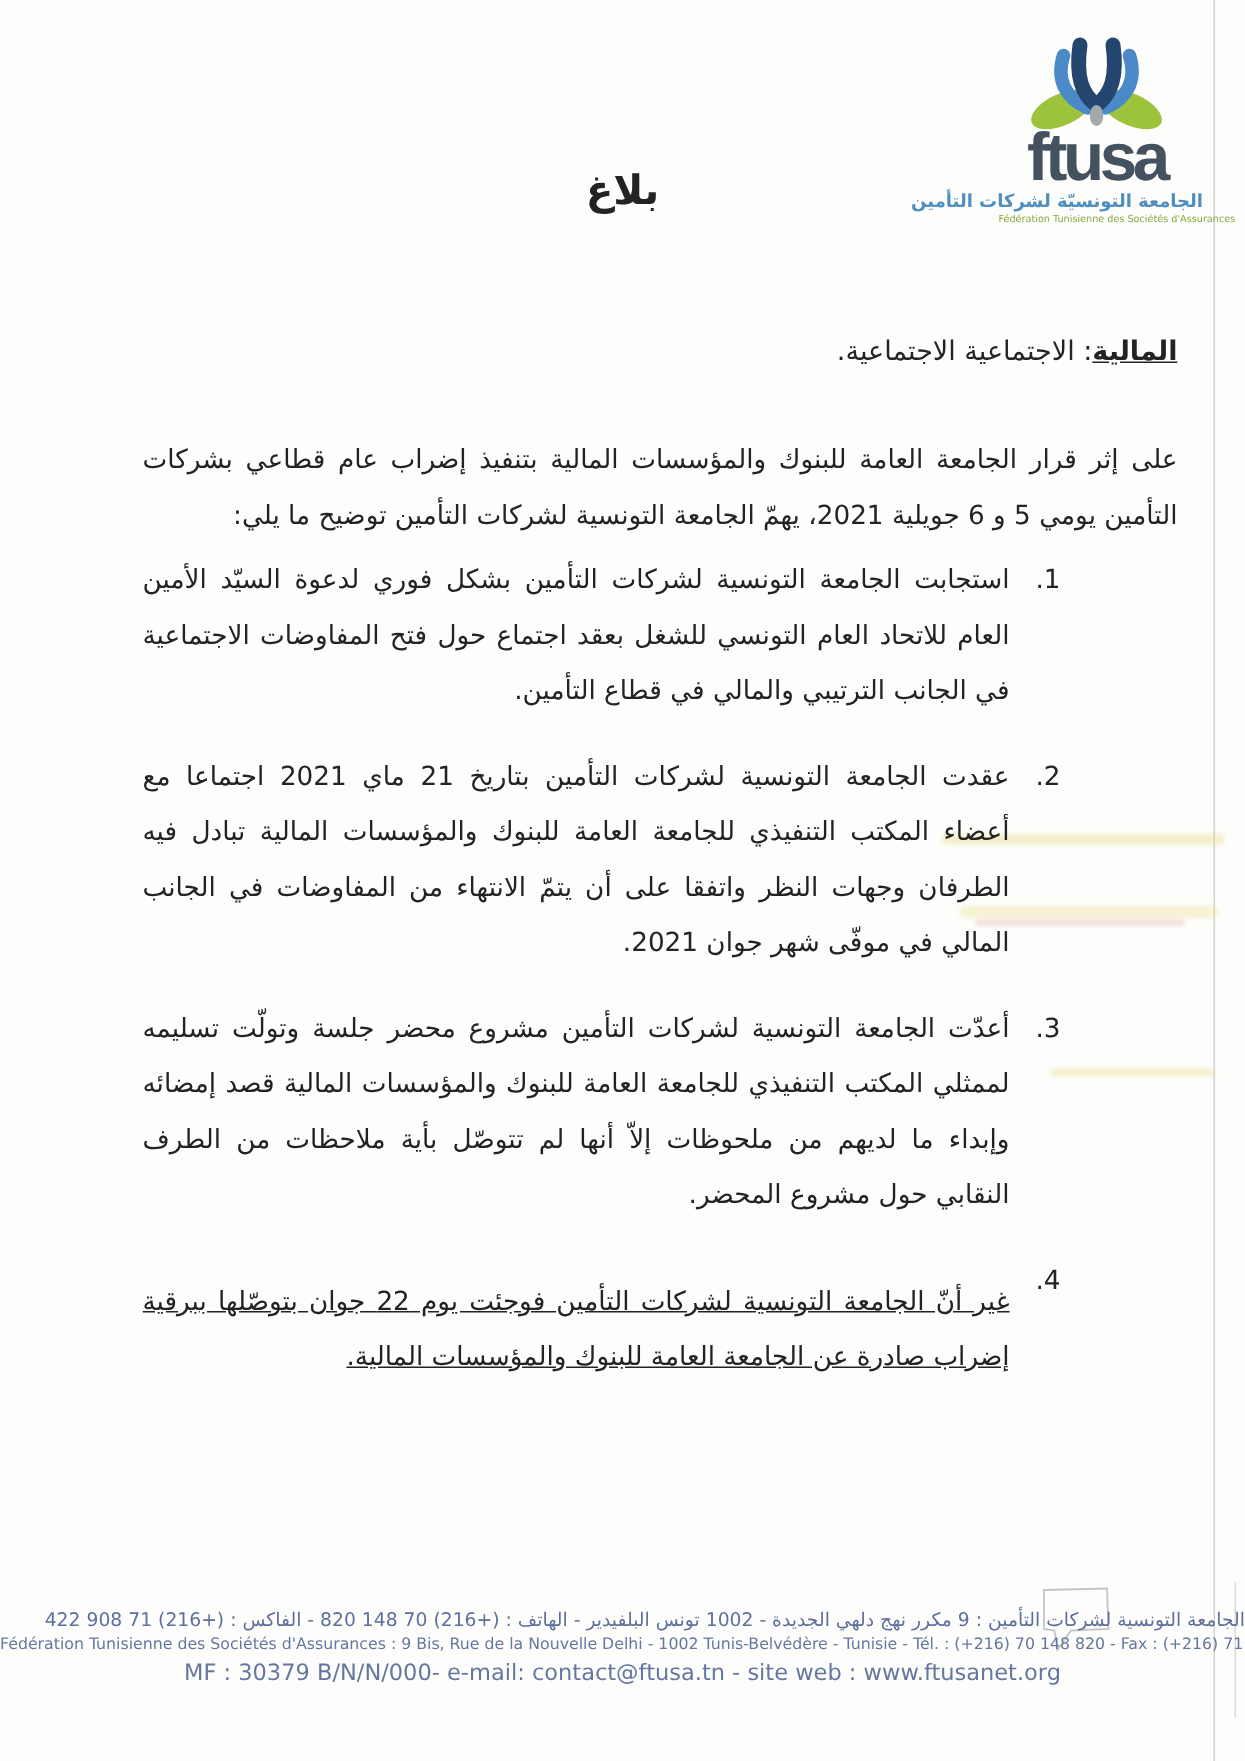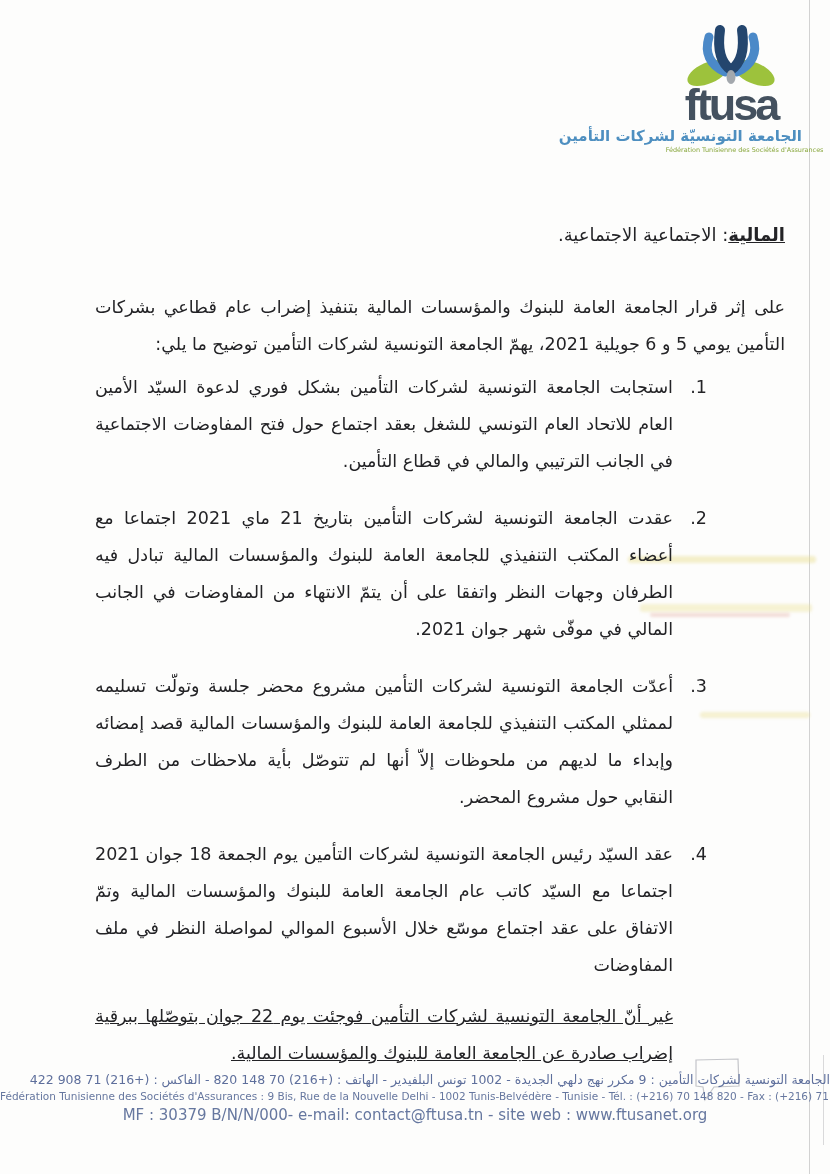--- a/index.html
+++ b/index.html
@@ -19,21 +19,21 @@
   .sm2 { left:640px; top:604px; width:172px; height:8px; background:rgba(236,226,150,.40); }
   .sm3 { left:650px; top:613px; width:140px; height:4px; background:rgba(226,160,150,.35); }
   .sm4 { left:700px; top:712px; width:110px; height:6px; background:rgba(233,222,140,.38); }
   .artifact-poly { position:absolute; left:692px; top:1058px; width:52px; height:44px; }
 
   
   .logo { position:absolute; top:24px; right:28px; width:142px; text-align:center; }
   .logo-flower { display:block; margin:0 auto; }
   .logo-word { font-family:"Liberation Sans","DejaVu Sans",sans-serif; font-weight:bold;
     font-size:45px; line-height:.85; letter-spacing:-3px; color:#44515f; margin-top:-4px; }
-  .logo-ar { direction:rtl; font-size:15px; font-weight:bold; color:#4e8fc0; margin-top:3px; white-space:nowrap; }
+  .logo-ar { direction:rtl; font-size:12px; font-weight:bold; color:#4e8fc0; margin-top:3px; white-space:nowrap; }
   .logo-fr { font-size:7px; color:#8aa83f; margin-top:1px; white-space:nowrap; transform:scale(.92); }
 
   
   .doc-title { position:absolute; top:112px; left:0; width:100%; text-align:center;
     font-size:27px; font-weight:bold; letter-spacing:1px; }
   .doc { position:absolute; top:216px; right:45px; left:95px; bottom:100px;
     direction:rtl; font-size:17.5px; line-height:37px; overflow:hidden; }
   .subject { margin-bottom:36px; font-size:18px; }
   .subject-label { font-weight:bold; text-decoration:underline; }
   .intro { text-align:justify; margin-bottom:6px; }
@@ -72,20 +72,21 @@
       <path d="M70 13 C 75 29, 69 41, 54 48" stroke="#4b89c8" stroke-width="9" fill="none" stroke-linecap="round"></path>
       <path d="M37 6 C 34 27, 38 39, 48 46" stroke="#24466e" stroke-width="10" fill="none" stroke-linecap="round"></path>
       <path d="M59 6 C 62 27, 58 39, 48 46" stroke="#24466e" stroke-width="10" fill="none" stroke-linecap="round"></path>
       <ellipse cx="48" cy="53" rx="4.5" ry="7" fill="#a3a8ad"></ellipse>
     </svg>
     <div class="logo-word">ftusa</div>
     <div class="logo-ar">الجامعة التونسيّة لشركات التأمين</div>
     <div class="logo-fr">Fédération Tunisienne des Sociétés d'Assurances</div>
   </div>
 
+  <div class="doc-title">بلاغ</div>
 
   <div class="doc">
 
     <div class="subject">
       <span class="subject-label">المالية</span><span>: الاجتماعية الاجتماعية.</span>
     </div>
 
     <p class="intro">على إثر قرار الجامعة العامة للبنوك والمؤسسات المالية بتنفيذ إضراب عام قطاعي بشركات التأمين يومي 5 و 6 جويلية 2021، يهمّ الجامعة التونسية لشركات التأمين توضيح ما يلي:</p>
 
     <div class="item">
@@ -99,21 +100,20 @@
     </div>
 
     <div class="item">
       <span class="item-num">3.</span>
       <span class="item-text">أعدّت الجامعة التونسية لشركات التأمين مشروع محضر جلسة وتولّت تسليمه لممثلي المكتب التنفيذي للجامعة العامة للبنوك والمؤسسات المالية قصد إمضائه وإبداء ما لديهم من ملحوظات إلاّ أنها لم تتوصّل بأية ملاحظات من الطرف النقابي حول مشروع المحضر.</span>
     </div>
 
     <div class="item">
       <span class="item-num">4.</span>
       <span class="item-text">
-        <span>عقد السيّد رئيس الجامعة التونسية لشركات التأمين يوم الجمعة 18 جوان 2021 اجتماعا مع السيّد كاتب عام الجامعة العامة للبنوك والمؤسسات المالية وتمّ الاتفاق على عقد اجتماع موسّع خلال الأسبوع الموالي لمواصلة النظر في ملف المفاوضات</span>
         <span class="item-extra" style="display:block">غير أنّ الجامعة التونسية لشركات التأمين فوجئت يوم 22 جوان بتوصّلها ببرقية إضراب صادرة عن الجامعة العامة للبنوك والمؤسسات المالية.</span>
       </span>
     </div>
 
   </div>
 
   <div class="footer">
     <div class="footer-ar">الجامعة التونسية لشركات التأمين : 9 مكرر نهج دلهي الجديدة - 1002 تونس البلفيدير - الهاتف : (+216) 70 148 820 - الفاكس : (+216) 71 908 422</div>
     <div class="footer-fr">Fédération Tunisienne des Sociétés d'Assurances : 9 Bis, Rue de la Nouvelle Delhi - 1002 Tunis-Belvédère - Tunisie - Tél. : (+216) 70 148 820 - Fax : (+216) 71 908 422</div>
     <div class="footer-mf">MF : 30379 B/N/N/000- e-mail: contact@ftusa.tn - site web : www.ftusanet.org</div>

